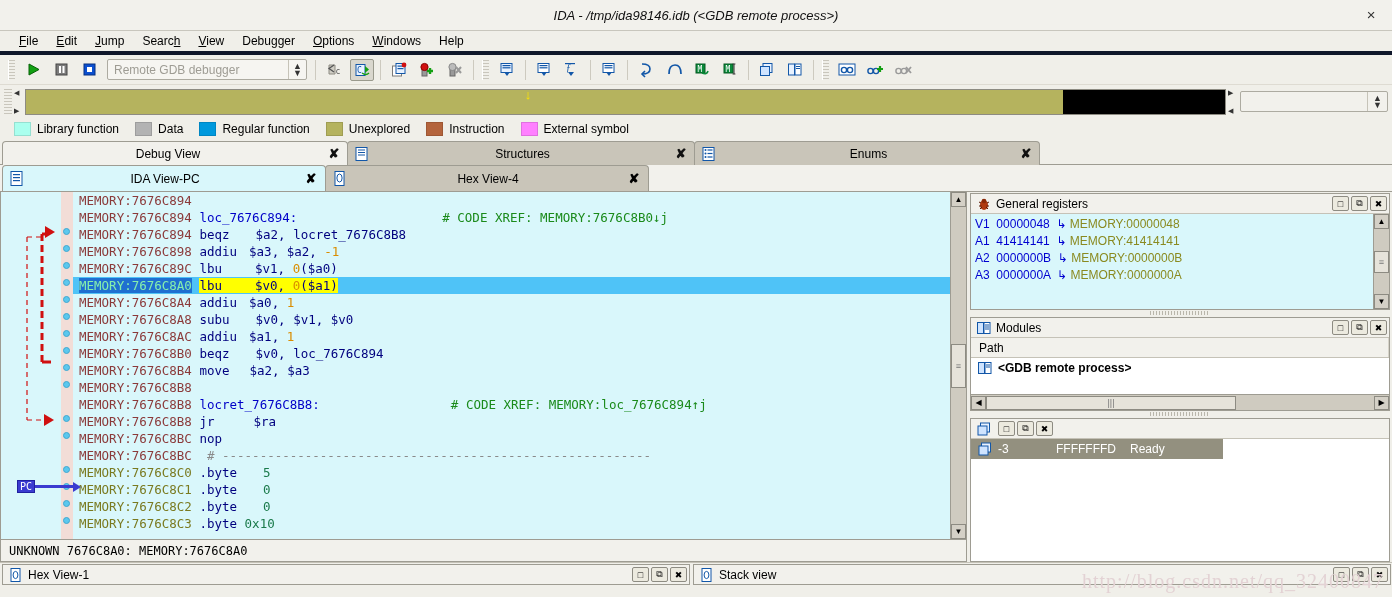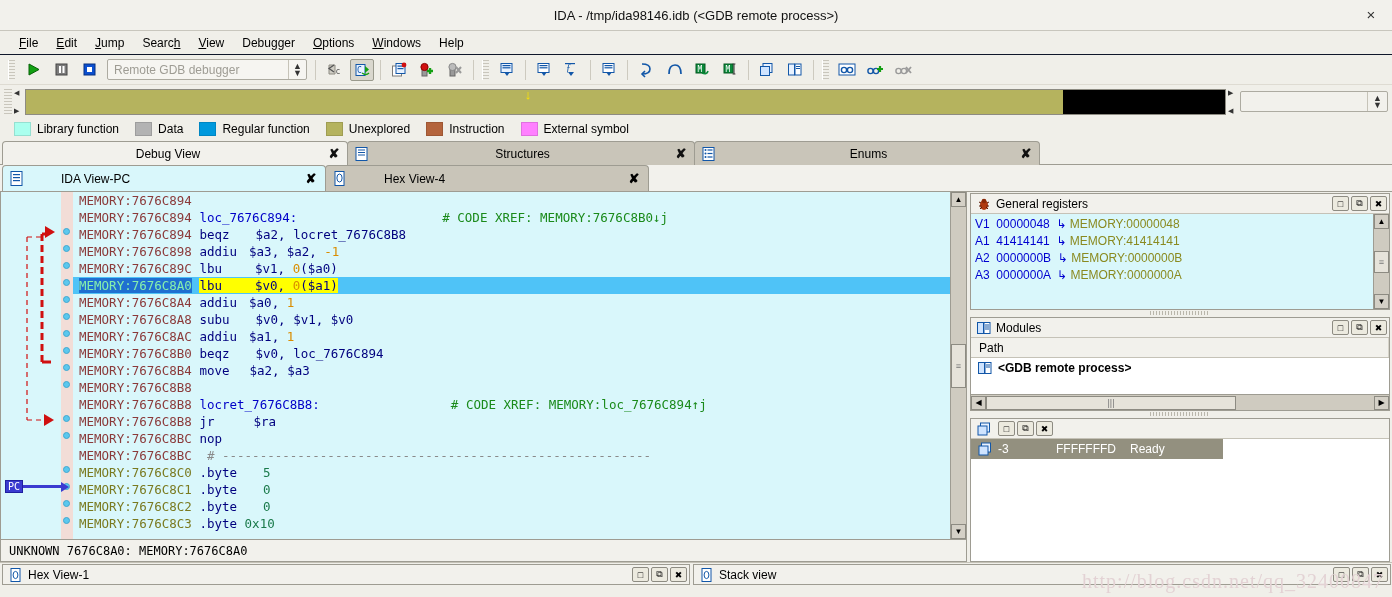--- a/index.html
+++ b/index.html
@@ -11,33 +11,34 @@
     background:#f0efe9; overflow:hidden;
     position:relative;
   }
 
   
   #titlebar {
     height:31px; background:#f2f1ec;
     border-bottom:1px solid #c8c6bd;
     display:flex; align-items:center; justify-content:center;
     position:relative;
+    font-style:italic;
   }
   #titlebar .title { font-size:13px; color:#111; }
   #win-close {
     position:absolute; right:12px; top:7px;
     width:18px; height:18px; line-height:16px; text-align:center;
     font-size:15px; color:#333; cursor:pointer;
   }
 
   
   #menubar {
     height:24px; background:#f0efe9;
     display:flex; align-items:center; padding-left:10px;
-    border-bottom:1px solid #0f172a;
+    border-bottom:4px solid #0f172a;
   }
   #menubar .mi {
     padding:2px 9px; font-size:12px; color:#000; cursor:default;
   }
   #menubar .mi u { text-decoration:underline; }
 
   
   #toolbar {
     height:30px; background:#f0efe9;
     display:flex; align-items:center; padding:0 4px;
@@ -131,21 +132,21 @@
     background:#f2f1ec; padding-left:2px; position:relative;
     border-bottom:1px solid #9e9c92;
   }
   .itab {
     height:26px; display:flex; align-items:center;
     border:1px solid #9e9c92; border-bottom:none;
     border-radius:4px 4px 0 0; padding:0 6px; margin-right:-1px; position:relative; z-index:2;
   }
   .itab.sel { background:#d9f7fb; }
   .itab.unsel { background:#c9c5b9; }
-  .itab .tlabel { flex:1; text-align:left; font-size:12px; padding:0 34px; }
+  .itab .tlabel { flex:1; text-align:center; font-size:12px; padding:0 34px; }
   .itab .ticon { width:15px; height:16px; margin-right:3px; display:flex;align-items:center;justify-content:center;}
   .itab .tclose { width:16px; text-align:center; font-weight:bold; font-size:13px; cursor:pointer;}
 
   
   #main { display:flex; height:370px; }
 
   
   #disasm-pane {
     width:967px; background:#d9f7fb;
     border:1px solid #9e9c92; border-top:none;
@@ -174,21 +175,21 @@
   .cline.hl { background:#4fc3f7; }
   .cline.hl .addrbox { background:#1f6fd0; color:#86efac; }
   .cline.hl .hlyellow { background:#ffff00; }
 
   .dot {
     position:absolute; width:7px; height:7px; border-radius:50%;
     background:#5cc8ee; border:1px solid #3fa8d0;
   }
 
   #pc-marker {
-    position:absolute; left:4px; top:288px;
+    position:absolute; left:16px; top:288px;
     display:flex; align-items:center; z-index:5;
   }
   #pc-marker .pcbox {
     background:#3b3bd0; color:#fff; font-size:10px;
     padding:0 2px; font-family:"DejaVu Sans Mono",monospace;
     border:1px solid #2020a0;
   }
   #pc-marker .pcline { width:38px; height:3px; background:#3b3bd0; }
   #pc-marker .pchead {
     width:0;height:0;border-left:8px solid #3b3bd0;

